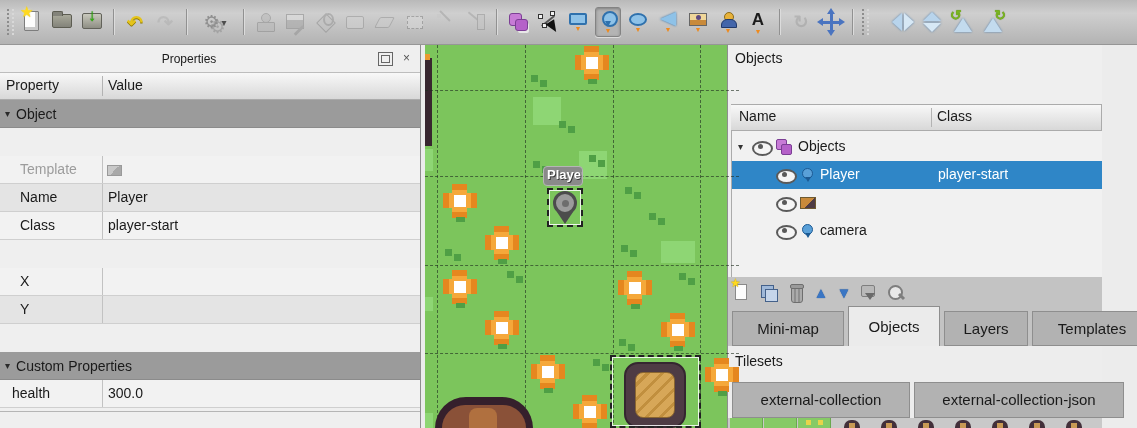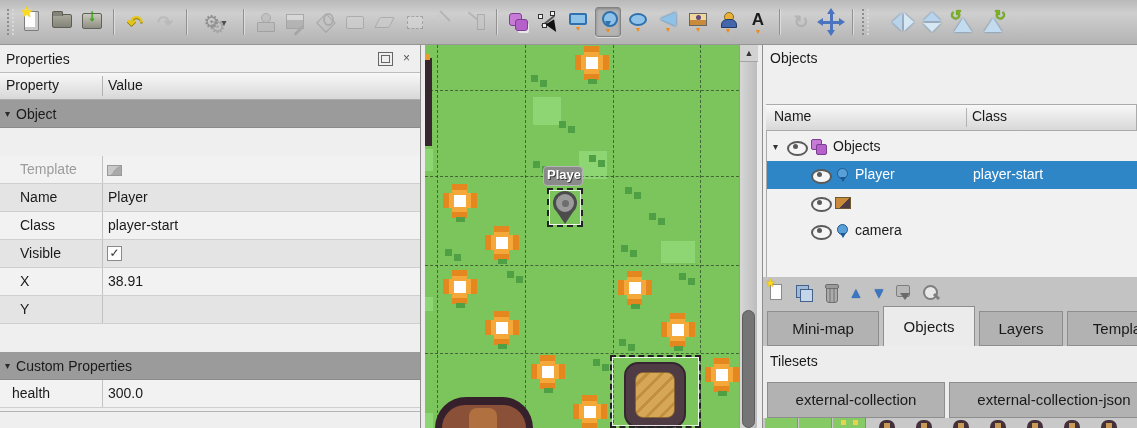--- a/index.html
+++ b/index.html
@@ -85,21 +85,21 @@
   .ic-flipv::before { content:""; position:absolute; left:2px; top:1px; width:0; height:0; border-left:9px solid transparent; border-right:9px solid transparent; border-bottom:9px solid #b8d4ec; filter:drop-shadow(0 0 1px #5580ad); }
   .ic-flipv::after { content:""; position:absolute; left:2px; bottom:1px; width:0; height:0; border-left:9px solid transparent; border-right:9px solid transparent; border-top:9px solid #d7e8f5; filter:drop-shadow(0 0 1px #5580ad); }
   .ic-rotl, .ic-rotr { position:relative; width:24px; height:22px; }
   .ic-rotl::before, .ic-rotr::before { content:""; position:absolute; left:3px; bottom:1px; width:0; height:0; border-left:9px solid transparent; border-right:9px solid transparent; border-bottom:14px solid #c3dbee; filter:drop-shadow(0 0 1px #5580ad); }
   .g-green { position:absolute; right:-1px; top:-4px; font-size:14px; font-weight:bold; color:#7ab520; text-shadow:0 0 1px #3f6a00; }
   .g-green.l { left:-1px; right:auto; }
 
   
   .props { position:absolute; left:0; top:45px; width:421px; height:383px; background:#efefef; border-right:1px solid #8e8e8e; }
   .p-title { position:absolute; left:0; top:0; width:100%; height:27px; display:flex; align-items:center; padding:0 6px; }
-  .p-title .txt { flex:1; font-size:14px; }
+  .p-title .txt { flex:1; font-size:12px;text-align:center; }
   .wbtn { width:15px; height:14px; margin-left:6px; color:#555; font-size:12px; line-height:13px; text-align:center; }
   .wbtn.float { border:1px solid #666; position:relative; }
   .wbtn.float::before { content:""; position:absolute; left:2px; top:2px; right:2px; bottom:2px; border:1px solid #666; }
   .p-head { position:absolute; left:0; top:27px; width:100%; height:28px; background:linear-gradient(#f8f8f8,#d8d8d8); border-top:1px solid #bdbdbd; border-bottom:1px solid #ababab; }
   .p-head .c1 { position:absolute; left:6px; top:4px; }
   .p-head .c2 { position:absolute; left:108px; top:4px; }
   .p-head .dv { position:absolute; left:102px; top:3px; bottom:3px; width:1px; background:#b3b3b3; }
   .pgroup { position:absolute; left:0; width:100%; height:28px; background:#9b9b9b; display:flex; align-items:center; border-bottom:1px solid #8b8b8b; }
   .pgroup .caret { font-size:10px; color:#2a2a2a; margin:0 6px 0 5px; }
   .prow { position:absolute; left:0; width:100%; height:28px; border-bottom:1px solid #cfcfcf; }
@@ -141,21 +141,21 @@
   .mushroom { position:absolute; left:10px; bottom:0; width:98px; height:31px; z-index:8; }
   .mushroom .o { position:absolute; left:0; bottom:0; width:98px; height:31px; background:#35202c; border-radius:96px 96px 0 0; }
   .mushroom .i { position:absolute; left:7px; bottom:0; width:84px; height:23px; background:#8a5138; border-radius:84px 84px 0 0; }
   .mushroom .m { position:absolute; left:34px; bottom:0; width:28px; height:20px; background:#b0703f; border-radius:8px 8px 0 0; }
 
   .vscroll { position:absolute; left:739px; top:45px; width:18px; height:383px; background:linear-gradient(90deg,#d6d6d6,#bdbdbd); border-left:1px solid #9a9a9a; }
   .vscroll .btn { position:absolute; left:0; top:0; width:18px; height:17px; background:#d2d2d2; border-bottom:1px solid #a5a5a5; font-size:9px; color:#333; text-align:center; line-height:17px; }
   .vscroll .thumb { position:absolute; left:2px; top:265px; width:13px; height:118px; background:#757575; border:1px solid #5c5c5c; border-radius:7px; }
 
   
-  .rpanel { position:absolute; left:762px; top:45px; width:375px; height:383px; background:#c3c3c3; border-left:1px solid #8e8e8e;padding-left:7px; }
+  .rpanel { position:absolute; left:727px; top:45px; width:375px; height:383px; background:#c3c3c3; border-left:1px solid #8e8e8e;padding-left:7px; }
   .rp-topbg { position:absolute; left:0; top:0; width:100%; height:232px; background:#efefef; }
   .rp-title { position:absolute; left:7px; top:5px; }
   .filter { position:absolute; left:3px; top:31px; right:0; height:27px; background:#fafafa; border:1px solid #aeaeae; color:#1a1a1a; font-size:14px; padding:0 6px; font-family:"Liberation Sans",sans-serif; }
   .filter::placeholder { color:#9a9a9a; }
   .tree-head { position:absolute; left:3px; top:59px; right:0; height:27px; background:linear-gradient(#f8f8f8,#d8d8d8); border:1px solid #ababab; border-left:none; }
   .tree-head .c1 { position:absolute; left:8px; top:3px; }
   .tree-head .c2 { position:absolute; left:206px; top:3px; }
   .tree-head .dv { position:absolute; left:200px; top:3px; bottom:3px; width:1px; background:#b3b3b3; }
   .tree { position:absolute; left:3px; top:86px; right:0; height:146px; background:#f1f1f1; border-left:1px solid #ababab; }
   .trow { position:absolute; left:0; right:0; height:28px; }
@@ -362,29 +362,23 @@
     <div class="prow dark" style="top:139px">
       <span class="cdv"></span>
         <span class="plabel">Name</span>
       <span class="pvalue">Player</span>
     </div>
     <div class="prow lite" style="top:167px">
       <span class="cdv"></span>
         <span class="plabel">Class</span>
       <span class="pvalue">player-start</span>
     </div>
-    <div class="prow dark" style="top:195px">
-      <span class="cdv"></span>
-        <span class="plabel">Visible</span>
-      <span class="checkbox">✓</span>
-    </div>
     <div class="prow lite" style="top:223px">
       <span class="cdv"></span>
         <span class="plabel">X</span>
-      <span class="pvalue">38.91</span>
     </div>
     <div class="prow dark" style="top:251px">
       <span class="cdv"></span>
         <span class="plabel">Y</span>
     </div>
     <div class="pgroup" style="top:307px">
       <span class="caret">▾</span>
       <span>Custom Properties</span>
     </div>
     <div class="prow lite" style="top:335px">

